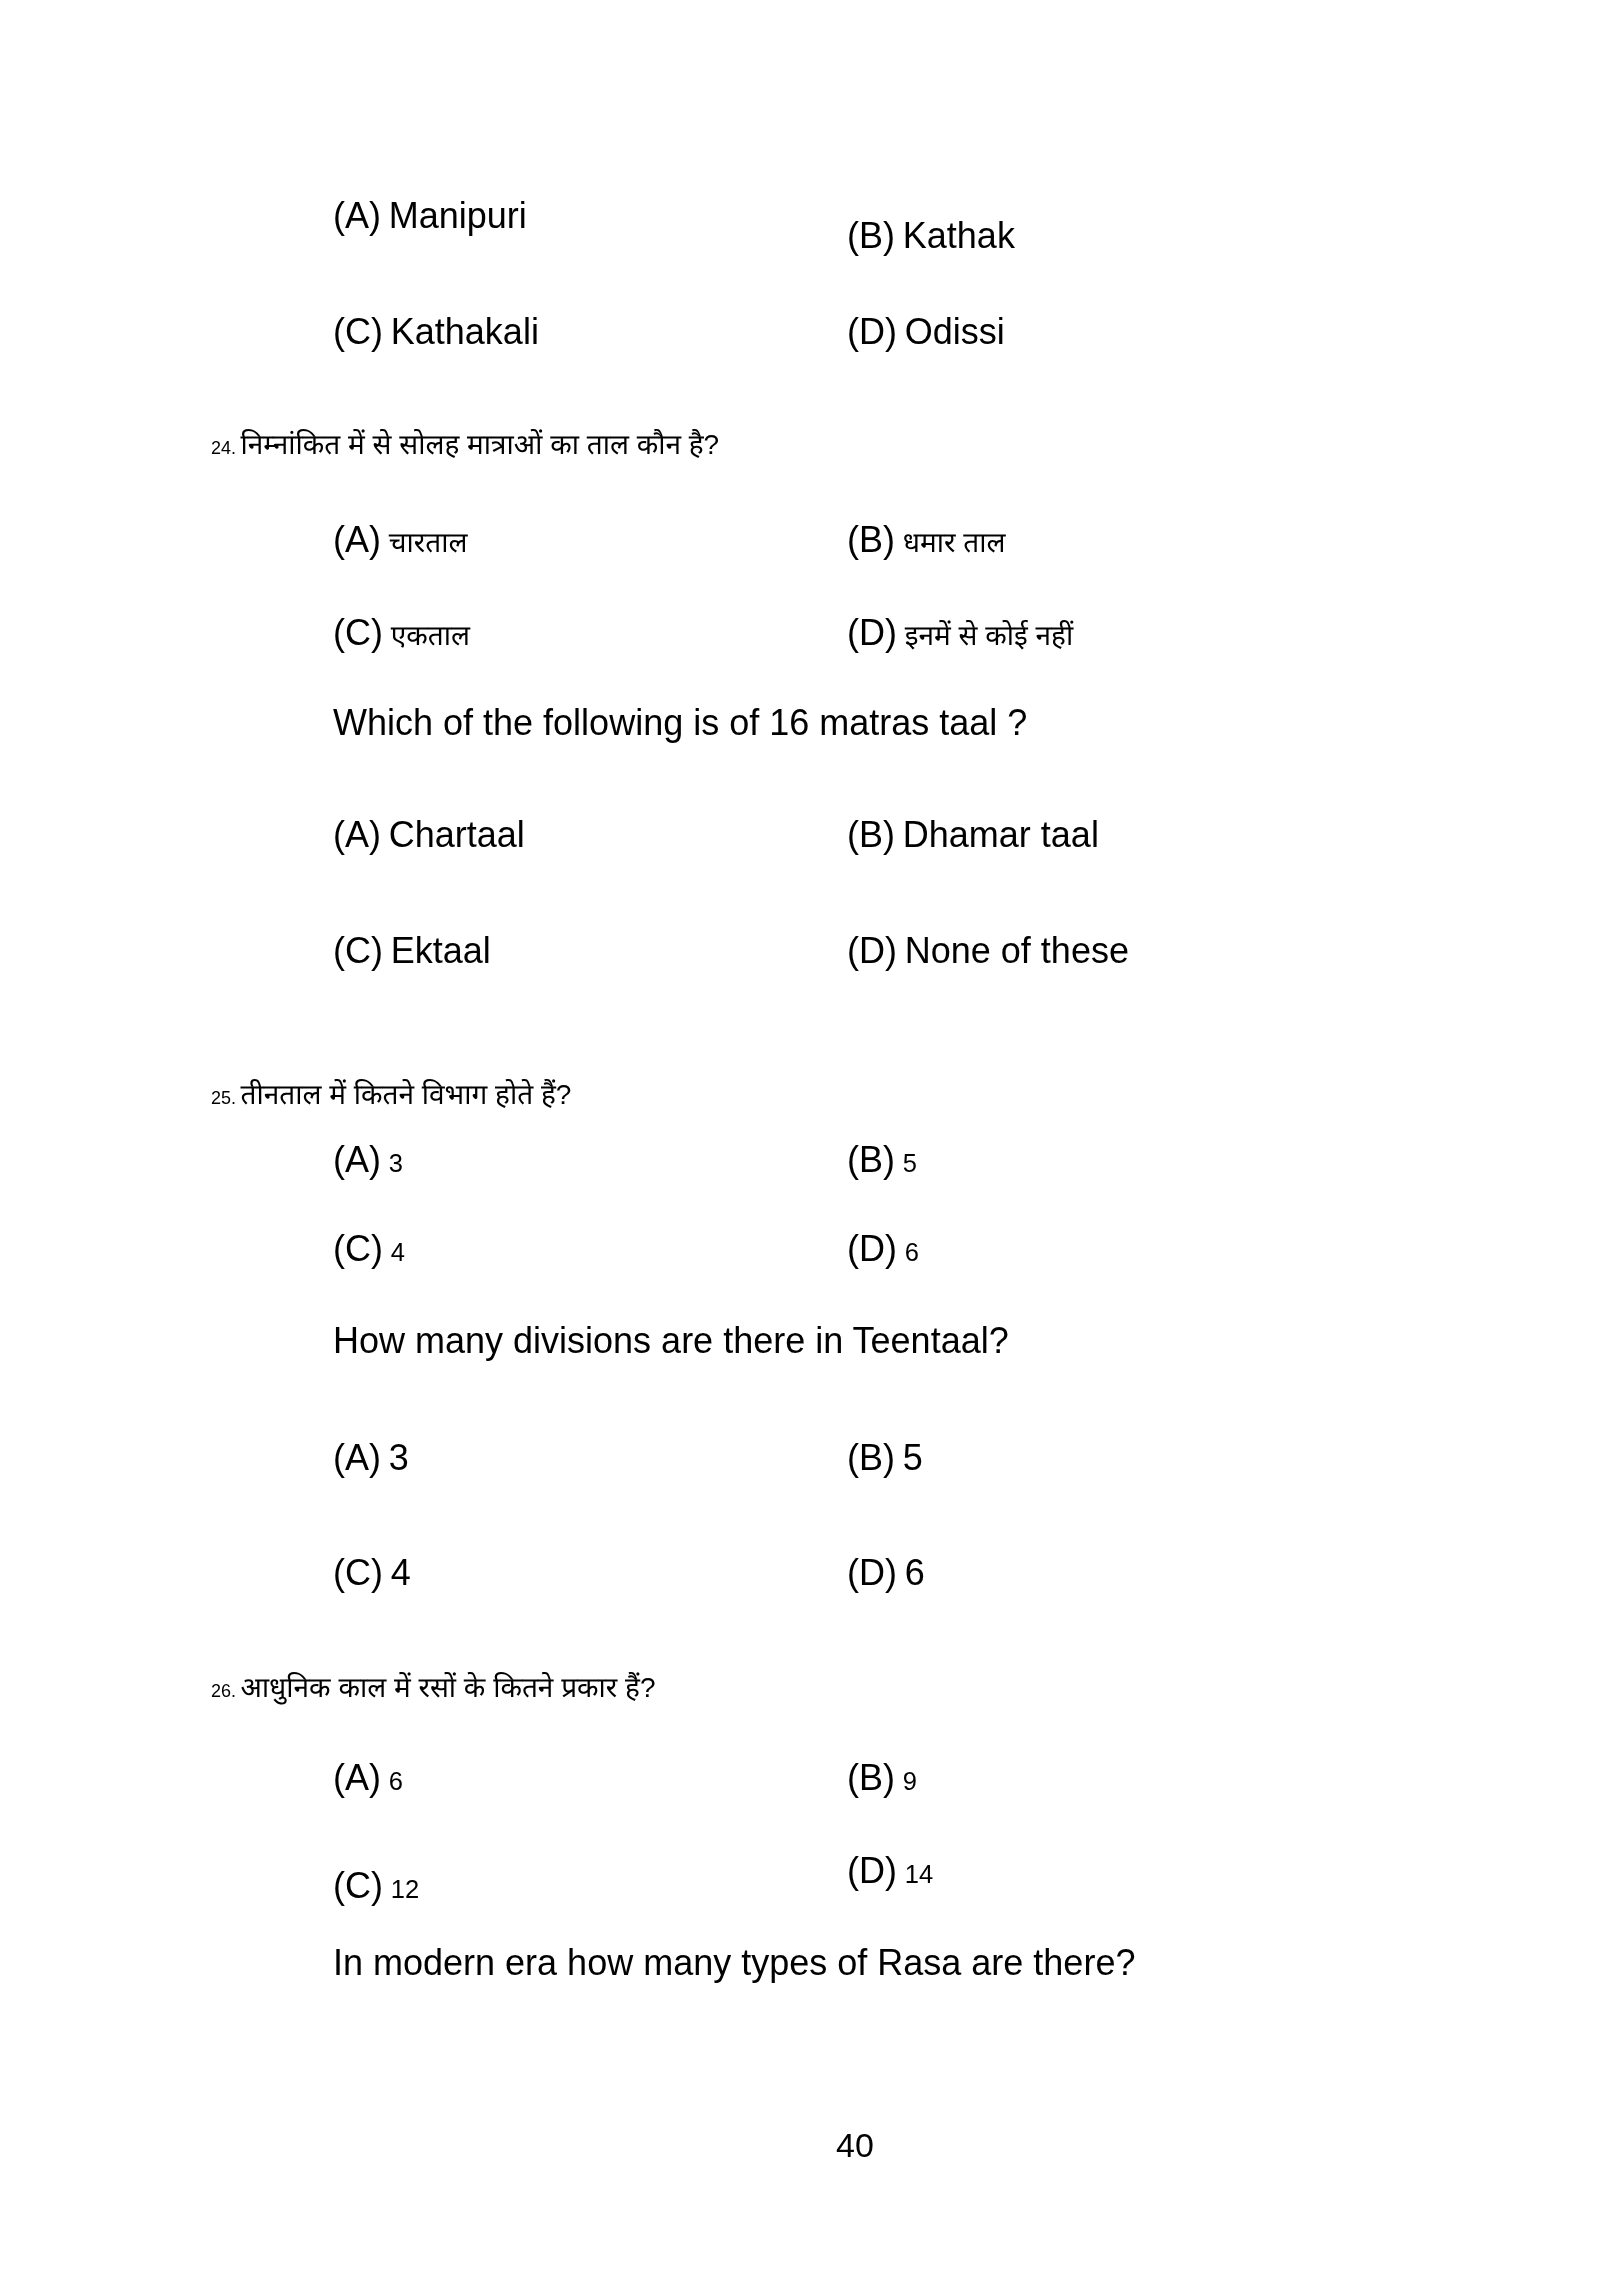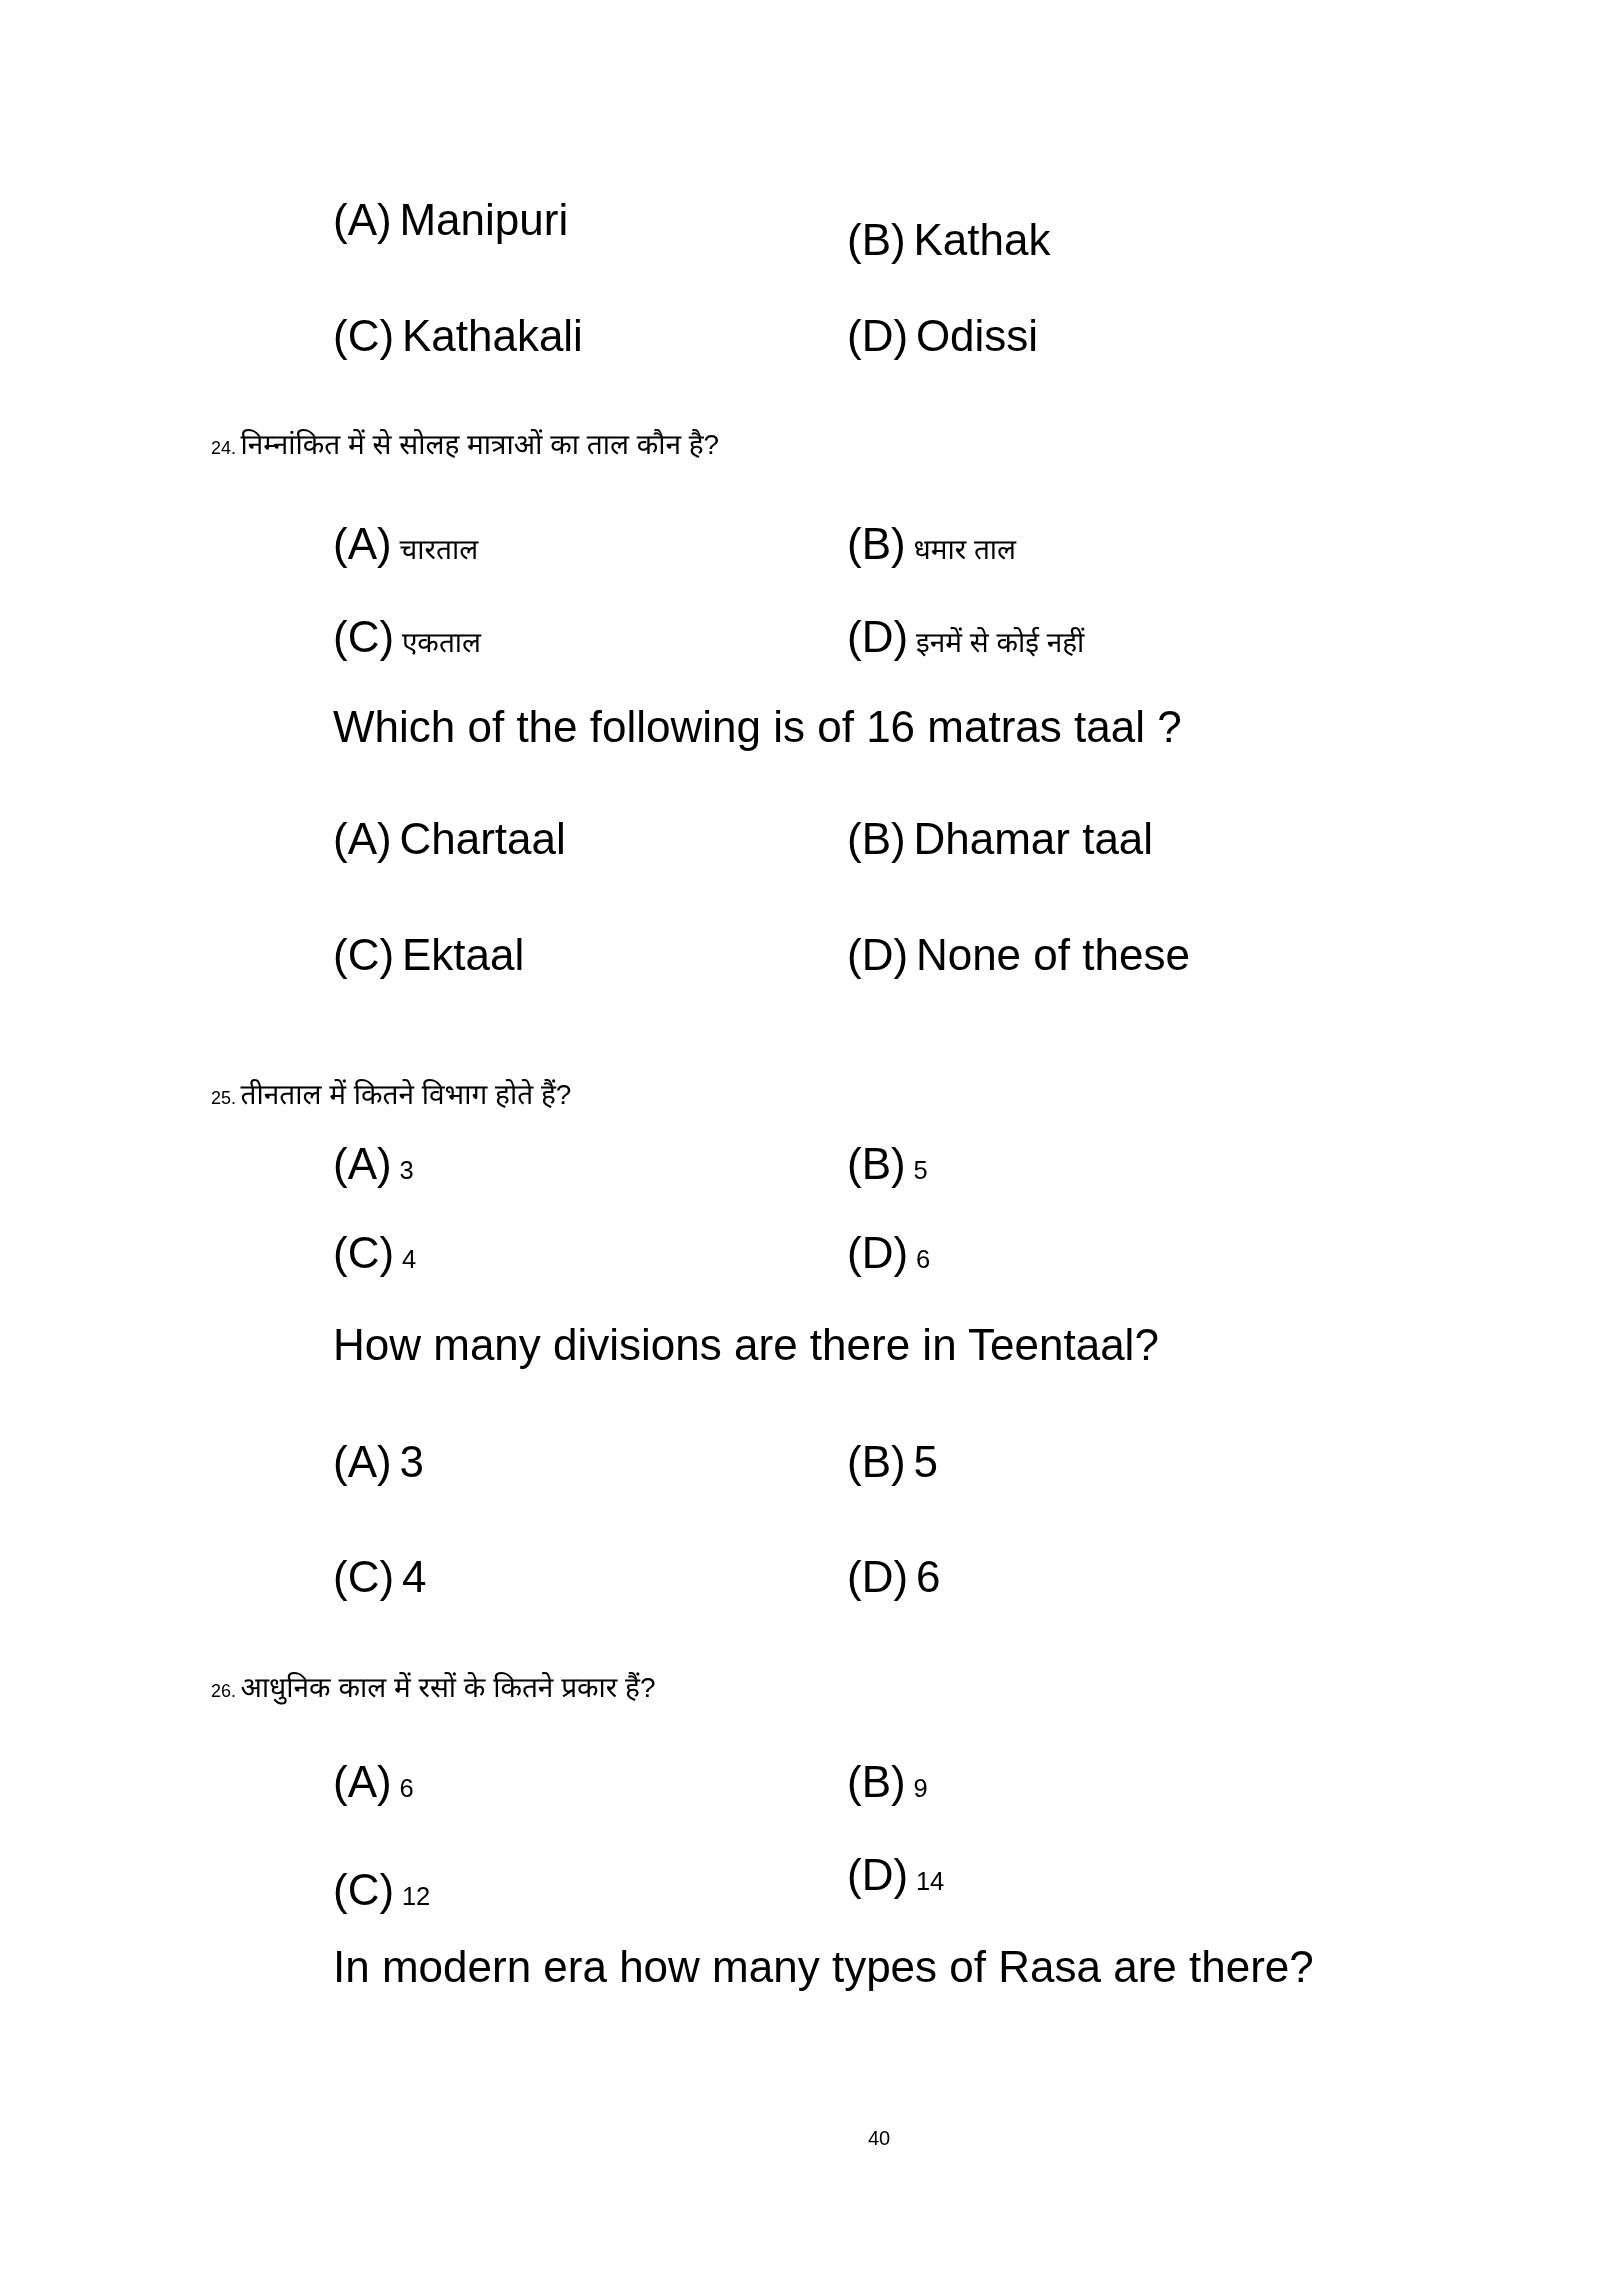--- a/index.html
+++ b/index.html
@@ -14,41 +14,41 @@
       overflow: hidden;
       font-family: "Liberation Sans", "DejaVu Sans", sans-serif;
       color: #000000;
     }
     .line {
       position: absolute;
       white-space: nowrap;
       line-height: 1;
     }
     .en {
-      font-size: 44px;
+      font-size: 36px;
       letter-spacing: 0px;
     }
     .hi {
       font-size: 28px;
     }
     .qnum {
       font-size: 18px;
       margin-top: 43px;
     }
     .small-num {
       font-size: 25.5px;
     }
     .col-a { left: 333px; }
     .col-b { left: 847px; }
     .q-left { left: 211px; }
     .page-number {
       position: absolute;
-      left: 868px;
+      left: 836px;
       top: 2128px;
-      font-size: 20px;
+      font-size: 34px;
       line-height: 1;
     }
     .label { margin-right: 7.8px; }
   </style>
 </head>
 <body>
 
 <div class="line en col-a" style="top:198px;">
   <span class="label">(A)</span><span>Manipuri</span>
 </div>

